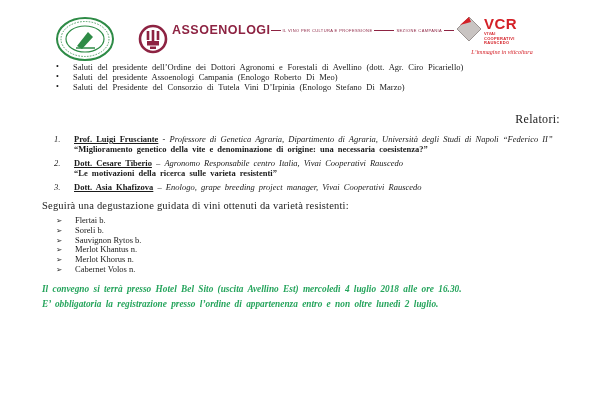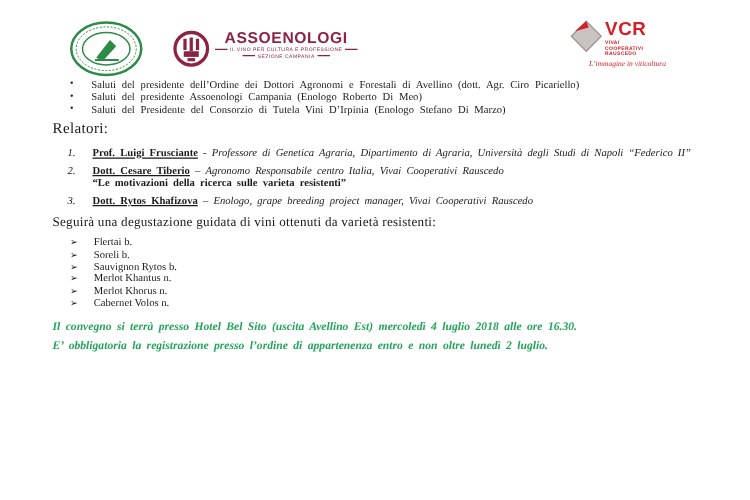--- a/index.html
+++ b/index.html
@@ -7,21 +7,21 @@
     width:600px;height:400px;overflow:hidden;background:#ffffff;
     font-family:"Liberation Serif","DejaVu Serif",serif;color:#1a1a1a;
   }
   .page{width:600px;height:400px;position:relative;}
 
   
   .header{position:relative;height:62px;}
   .logo{position:absolute;}
   .logo-ordine{left:54px;top:16px;}
   .logo-asso{left:138px;top:24px;display:flex;align-items:flex-start;gap:4px;}
-  .asso-text{display:flex;flex-direction:column;align-items:center;}
+  .asso-text{display:flex;flex-direction:row;align-items:center;}
   .asso-title{font-family:"Liberation Sans",sans-serif;font-weight:bold;font-size:12.5px;letter-spacing:.5px;color:#8d2342;line-height:13px;}
   .asso-sub{font-family:"Liberation Sans",sans-serif;font-size:4px;color:#8d2342;letter-spacing:.4px;display:flex;align-items:center;gap:2px;line-height:5px;}
   .asso-sub .rule{display:inline-block;width:10px;height:0;border-top:1px solid #8d2342;}
   .logo-irpinia{left:296px;top:22px;width:160px;text-align:left;}
   .irp-top{font-family:"Liberation Sans",sans-serif;font-size:4.5px;letter-spacing:3.2px;color:#9a8a5a;line-height:6px;padding-left:4px;}
   .irp-title{font-size:13px;letter-spacing:1.6px;color:#45403b;line-height:14px;}
   .irp-script{font-style:italic;font-size:7px;color:#3f9e4f;text-align:right;padding-right:18px;line-height:8px;}
   .logo-vcr{left:456px;top:16px;width:92px;}
   .vcr-row{display:flex;align-items:flex-start;gap:2px;}
   .vcr-title{font-family:"Liberation Sans",sans-serif;font-weight:bold;font-size:15px;color:#d42027;line-height:15px;letter-spacing:.5px;}
@@ -34,21 +34,21 @@
     text-decoration:underline;margin:10px 0 9px;
   }
 
   
   .content{padding:0 40px 0 42px;}
   .greetings{margin:0 0 2px 14px;}
   .g-item{display:flex;font-size:8.5px;line-height:10px;}
   .g-bullet{width:17px;flex:0 0 17px;font-size:8px;}
   .g-text{flex:1;text-align:justify;word-spacing:2.5px;}
 
-  .relatori{text-align:left;font-size:12px;margin:3px 0 7px;letter-spacing:.3px;}
+  .relatori{text-align:right;font-size:12px;margin:20px 0 7px;letter-spacing:.3px;}
 
   .speaker{display:flex;margin:0 0 4px 12px;font-size:8.5px;line-height:10px;}
   .sp-num{width:20px;flex:0 0 20px;font-style:italic;}
   .sp-body{flex:1;text-align:justify;word-spacing:2px;}
   .sp-name{font-weight:bold;text-decoration:underline;}
   .sp-role{font-style:italic;}
   .sp-talk{font-weight:bold;text-align:justify;}
 
   .tasting{font-size:10.5px;letter-spacing:.2px;margin:8px 0 5px;}
 
@@ -135,31 +135,32 @@
         <span class="g-text">Saluti del Presidente del Consorzio di Tutela Vini D’Irpinia (Enologo Stefano Di Marzo)</span>
       </div>
     </div>
 
     <div class="relatori">Relatori:</div>
 
     <div>
       <div class="speaker">
         <span class="sp-num">1.</span>
         <span class="sp-body"><span class="sp-name">Prof. Luigi Frusciante</span><span> - </span><span class="sp-role">Professore di Genetica Agraria, Dipartimento di Agraria, Università degli Studi di Napoli “Federico II”</span>
+          <div class="sp-talk">“Miglioramento genetico della vite e denominazione di origine: una necessaria coesistenza?”</div>
         </span>
       </div>
       <div class="speaker">
         <span class="sp-num">2.</span>
         <span class="sp-body"><span class="sp-name">Dott. Cesare Tiberio</span><span> – </span><span class="sp-role">Agronomo Responsabile centro Italia, Vivai Cooperativi Rauscedo</span>
           <div class="sp-talk">“Le motivazioni della ricerca sulle varieta resistenti”</div>
         </span>
       </div>
       <div class="speaker">
         <span class="sp-num">3.</span>
-        <span class="sp-body"><span class="sp-name">Dott. Rytos Khafizova</span><span> – </span><span class="sp-role">Enologo, grape breeding project manager, Vivai Cooperativi Rauscedo</span>
+        <span class="sp-body"><span class="sp-name">Dott. Asia Khafizova</span><span> – </span><span class="sp-role">Enologo, grape breeding project manager, Vivai Cooperativi Rauscedo</span>
         </span>
       </div>
     </div>
 
     <div class="tasting">Seguirà una degustazione guidata di vini ottenuti da varietà resistenti:</div>
 
     <div class="wines">
       <div class="w-item">
         <span class="w-arrow">➢</span>
         <span>Flertai b.</span>

